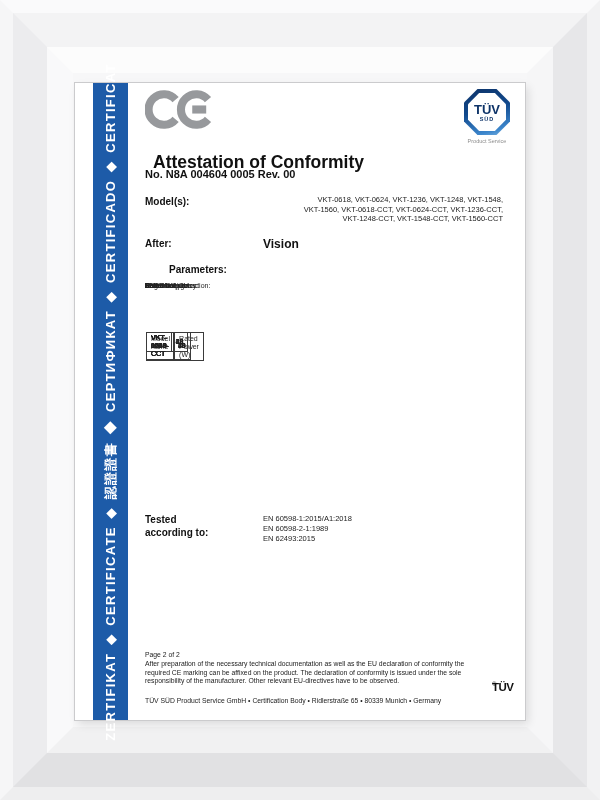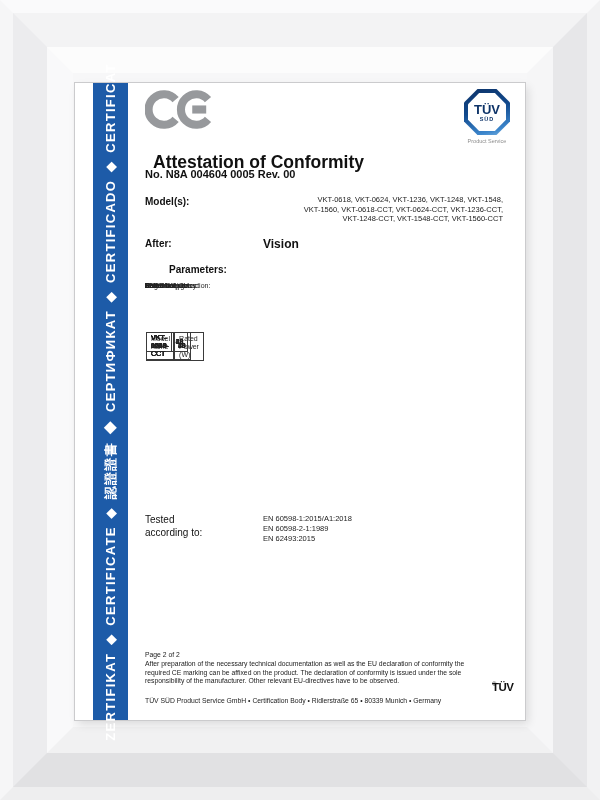--- a/index.html
+++ b/index.html
@@ -77,21 +77,21 @@
     position:static;border:1px solid #3a3a3a;text-align:left;
     padding:1px 4px;line-height:8px;font-weight:normal;
   }
   .power-table th{height:21px;vertical-align:top;padding-top:2px;}
   .power-table td{height:9px;}
   .col-model{width:89px;}
   .col-power{width:68px;}
   .pre{white-space:pre-line;}
 
   
-  .tested-label{left:70px;top:430px;font-size:10px;font-weight:normal;line-height:13px;color:#111;white-space:pre-line;}
+  .tested-label{left:70px;top:430px;font-size:10px;font-weight:bold;line-height:13px;color:#111;white-space:pre-line;}
   .standards{left:188px;top:431px;font-size:7.5px;line-height:9.8px;color:#222;}
   .standards div{position:relative;}
 
   
   .page-num{left:70px;top:568px;font-size:6.8px;color:#222;}
   .note{left:70px;top:577px;width:336px;font-size:6.8px;line-height:8.7px;color:#222;}
   .tuv-mark{left:417px;top:598px;font-size:11.5px;font-weight:800;color:#111;letter-spacing:-0.5px;}
   .tuv-mark sup{font-size:6px;font-weight:normal;}
   .company{left:70px;top:614px;font-size:6.8px;color:#222;}
 </style>

